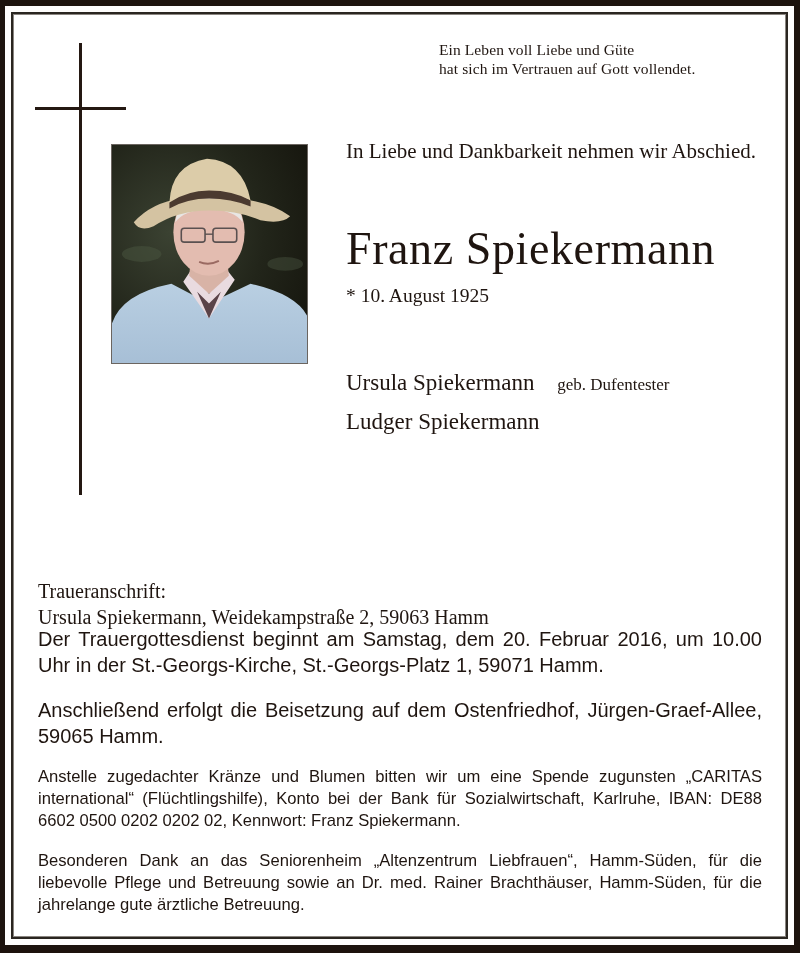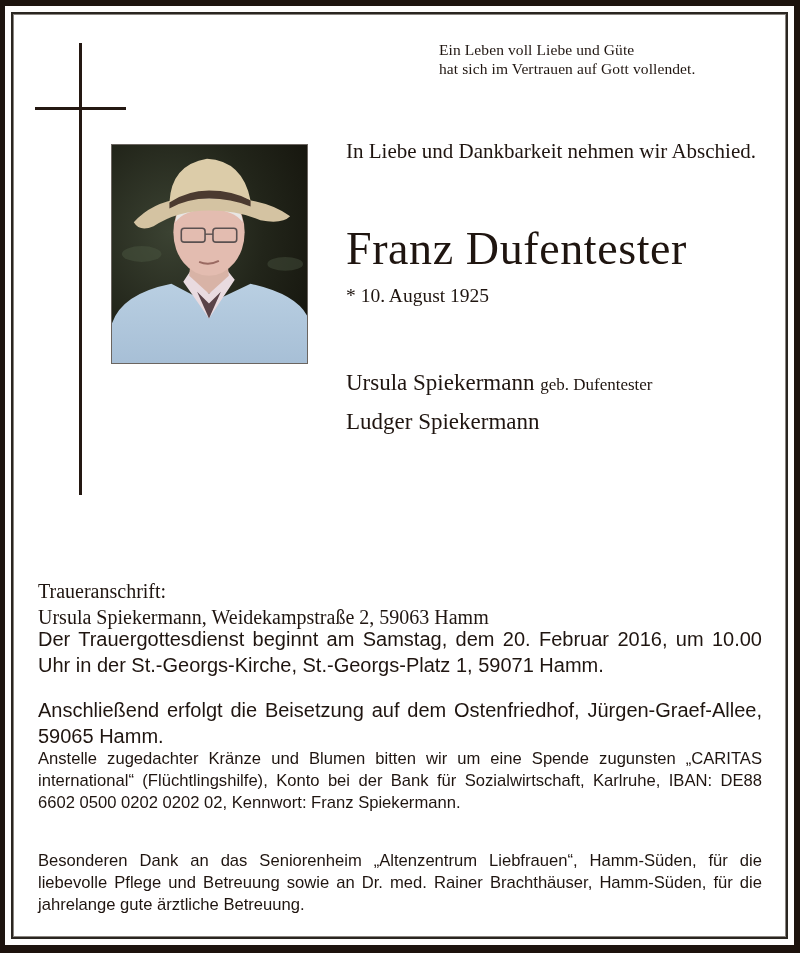--- a/index.html
+++ b/index.html
@@ -70,37 +70,37 @@
     display: flex; justify-content: space-between;
     white-space: nowrap;
   }
   .family {
     position: absolute; left: 346px; top: 369px;
     font-family: "Liberation Serif", serif;
     font-size: 23px; line-height: 27px;
     white-space: nowrap;
   }
   .family .mourner { margin-bottom: 10px; }
-  .family .small { font-size: 17px; }
+  .family .small { font-size: 17px; margin-left: 17px; }
   
   .address {
     position: absolute; left: 38px; top: 540px;
     font-family: "Liberation Serif", serif;
     font-size: 20px; line-height: 26px;
     white-space: nowrap;
     margin-top: 38px;
   }
   .para {
     position: absolute; left: 38px; width: 724px;
     font-family: Liberation Sans, sans-serif;
     text-align: justify; text-align-last: left;
   }
   .service { top: 626px; font-size: 20px; line-height: 26px; }
   .burial  { top: 697px; font-size: 20px; line-height: 26px; }
-  .donation { top: 748px; font-size: 16.6px; line-height: 22px; }
+  .donation { top: 766px; font-size: 16.6px; line-height: 22px; }
   .thanks  { top: 850px; font-size: 16.6px; line-height: 22px; }
 </style>
 </head>
 <body>
 
 <div class="outer-frame">
   <div class="inner-frame"></div>
 </div>
 
 <div>
@@ -150,21 +150,21 @@
     <path d="M22 78 Q40 58 70 54 L128 54 Q162 58 180 72 Q172 80 150 76 Q128 66 98 66 Q66 66 42 82 Q28 88 22 78 Z" fill="#d4c3a2"></path>
 
     <path d="M58 58 Q60 20 96 14 Q132 16 140 56 Q120 48 98 48 Q76 48 58 58 Z" fill="#dccca9"></path>
 
     <path d="M58 58 Q76 46 98 46 Q122 46 140 56 L140 62 Q120 54 98 54 Q76 54 58 64 Z" fill="#4b3a30"></path>
   </svg>
 </div>
 
 <div class="farewell">In Liebe und Dankbarkeit nehmen wir Abschied.</div>
 
-<div class="deceased-name">Franz Dufentester</div>
+<div class="deceased-name">Franz Spiekermann</div>
 
 <div class="dates">
   <span>* 10. August 1925</span>
 </div>
 
 <div class="family">
   <div class="mourner">
     <span>Ursula Spiekermann</span>
     <span class="small">geb. Dufentester</span>
   </div>

